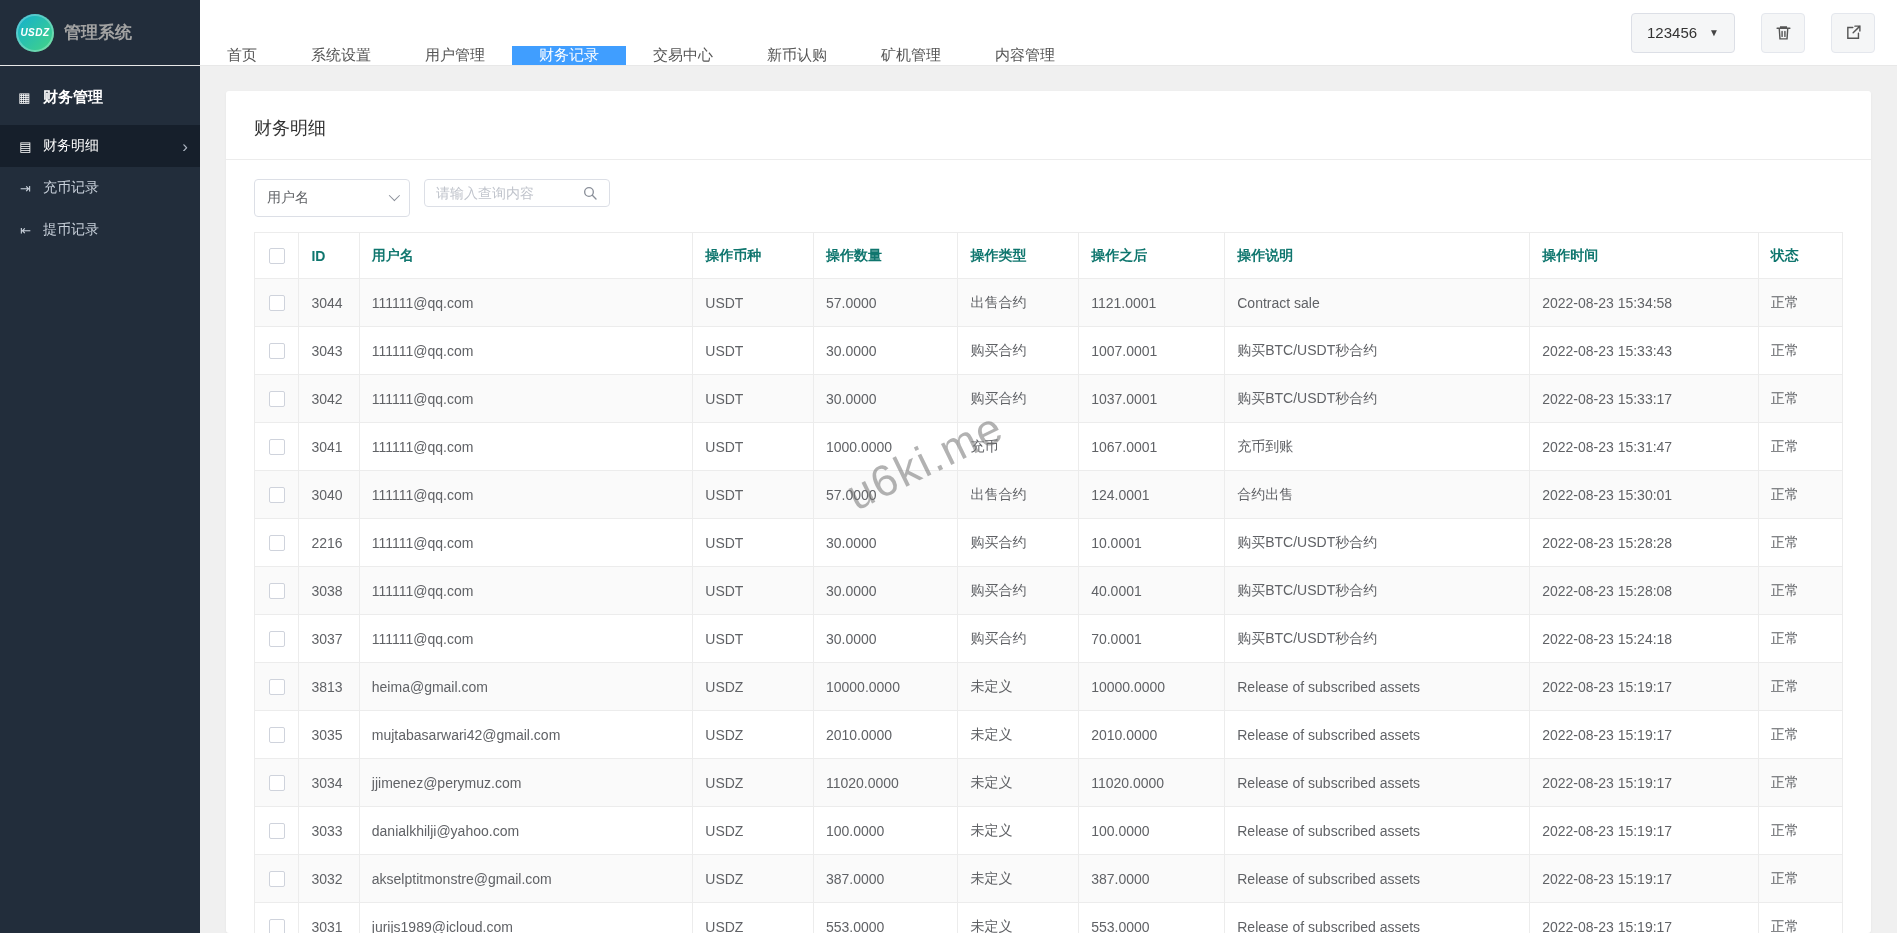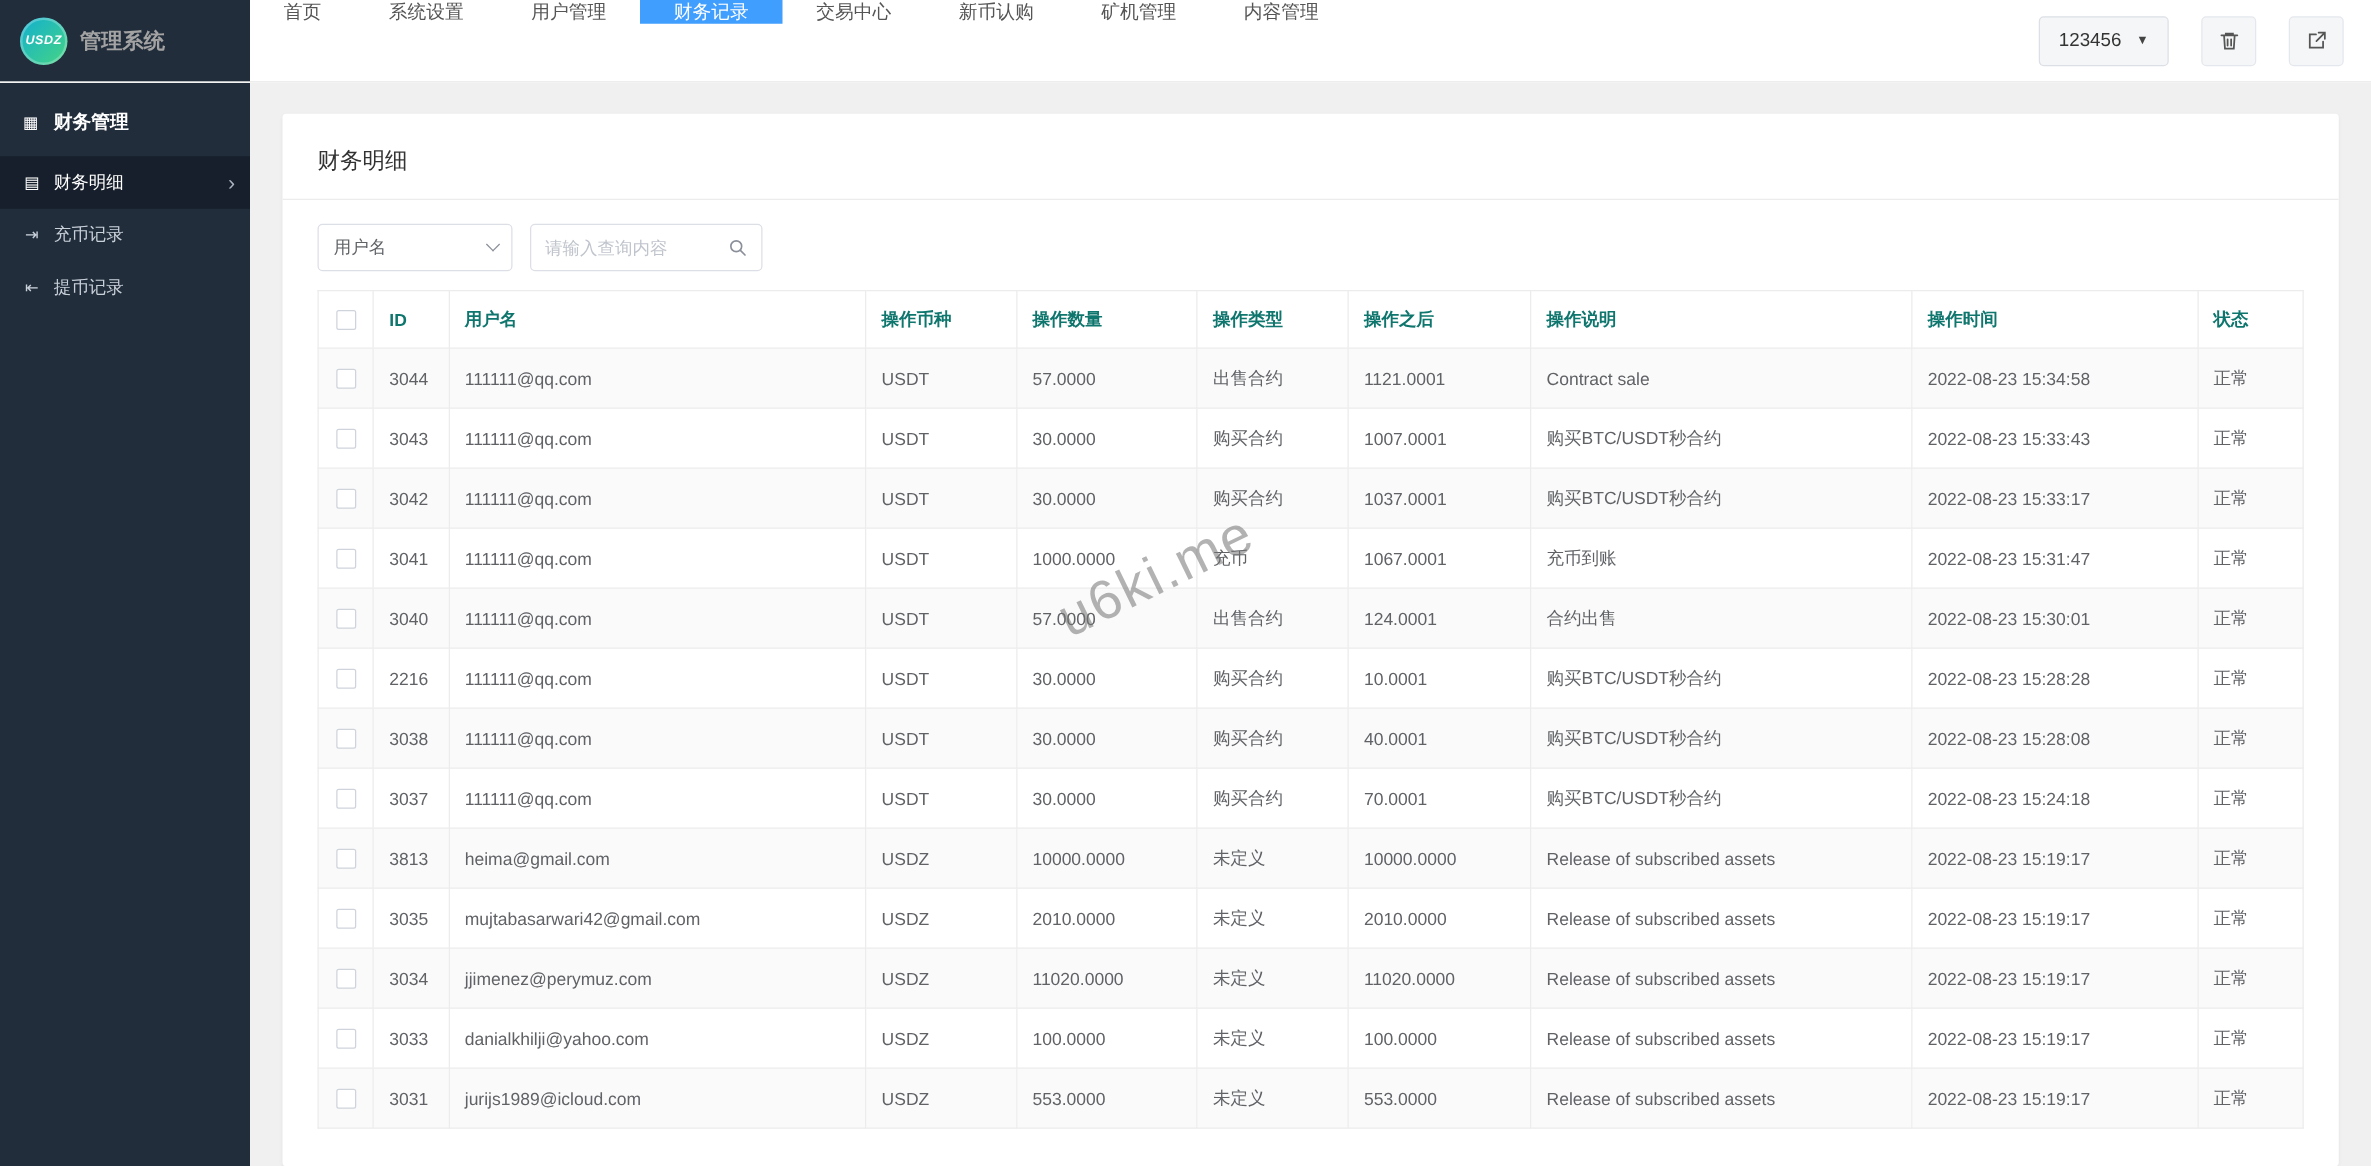--- a/index.html
+++ b/index.html
@@ -9,21 +9,21 @@
   
   .header{position:fixed;top:0;left:0;width:1897px;height:66px;background:#fff;
     display:flex;align-items:stretch;z-index:20;border-bottom:1px solid #e8e8e8}
   .logo-block{flex:0 0 200px;background:#222d3b;display:flex;align-items:center;gap:10px;padding-left:16px}
   .logo-circle{width:38px;height:38px;border-radius:50%;flex:0 0 38px;
     background:linear-gradient(135deg,#17b3c9 10%,#3ecf8e 85%);
     color:#fff;display:flex;align-items:center;justify-content:center;
     font-size:10px;font-weight:bold;font-style:italic;letter-spacing:.5px;
     box-shadow:inset 0 0 0 2px rgba(255,255,255,.25)}
   .brand-name{color:#a3a3a3;font-size:17px;font-weight:bold;white-space:nowrap}
-  .nav-items{display:flex;align-items:flex-start}
+  .nav-items{display:flex;align-items:flex-end}
   .nav-item{padding:0 27px;display:flex;align-items:center;font-size:15px;color:#555;
     cursor:pointer;white-space:nowrap}
   .nav-item.active{background:#409eff;color:#fff}
   .header-right{margin-left:auto;display:flex;align-items:center;gap:26px;padding-right:22px}
   .user-dropdown{display:flex;align-items:center;gap:12px;background:#f5f6f7;border:1px solid #dcdfe6;
     border-radius:4px;height:40px;padding:0 15px;font-size:15px;color:#333;cursor:pointer}
   .caret{font-size:10px;color:#444;line-height:1}
   .icon-btn{width:44px;height:40px;background:#f5f6f7;border:1px solid #e4e7ed;border-radius:4px;
     display:flex;align-items:center;justify-content:center;cursor:pointer}
 
@@ -41,21 +41,21 @@
   .main{margin:66px 0 0 200px;width:1697px;height:867px;padding:25px 26px 0;overflow:hidden}
   .card{background:#fff;border-radius:3px;height:842px;box-shadow:0 1px 3px rgba(0,0,0,.05);
     position:relative;overflow:hidden}
   .card-title{padding:25px 28px 19px;font-size:18px;color:#333;font-weight:500;border-bottom:1px solid #ececec}
   .filter-row{display:flex;gap:14px;padding:19px 28px 15px}
   .select{width:156px;height:38px;border:1px solid #dcdfe6;border-radius:4px;background:#fff;
     display:flex;align-items:center;justify-content:space-between;padding:0 12px;
     font-size:14px;color:#606266;cursor:pointer}
   .sel-caret{width:8px;height:8px;border-right:1.5px solid #8a8f99;border-bottom:1.5px solid #8a8f99;
     transform:rotate(45deg) translateY(-2px);margin-top:-3px}
-  .search-box{width:186px;height:38px;border:1px solid #dcdfe6;border-radius:4px;background:#fff;
+  .search-box{width:186px;height:28px;border:1px solid #dcdfe6;border-radius:4px;background:#fff;
     display:flex;align-items:center;padding:0 11px;gap:8px}
   .search-box input{border:none;outline:none;flex:1;min-width:0;font-size:14px;color:#333;font-family:inherit;background:transparent}
   .search-box input::placeholder{color:#c0c4cc}
 
   .table-wrap{padding:0 28px}
   table{width:100%;border-collapse:collapse;table-layout:fixed}
   th,td{border:1px solid #ececec;padding:0 12px;font-size:14px;text-align:left;
     overflow:hidden;white-space:nowrap;text-overflow:ellipsis}
   th{height:46px;color:#0f766e;font-weight:bold;background:#fff}
   td{height:48px;color:#606266;background:transparent}
@@ -323,20 +323,32 @@
               <td>USDZ</td>
               <td>100.0000</td>
               <td>未定义</td>
               <td>100.0000</td>
               <td>Release of subscribed assets</td>
               <td>2022-08-23 15:19:17</td>
               <td>正常</td>
             </tr>
             <tr>
               <td class="cb-cell"><span class="checkbox"></span></td>
+              <td>3032</td>
+              <td>akselptitmonstre@gmail.com</td>
+              <td>USDZ</td>
+              <td>387.0000</td>
+              <td>未定义</td>
+              <td>387.0000</td>
+              <td>Release of subscribed assets</td>
+              <td>2022-08-23 15:19:17</td>
+              <td>正常</td>
+            </tr>
+            <tr>
+              <td class="cb-cell"><span class="checkbox"></span></td>
               <td>3031</td>
               <td>jurijs1989@icloud.com</td>
               <td>USDZ</td>
               <td>553.0000</td>
               <td>未定义</td>
               <td>553.0000</td>
               <td>Release of subscribed assets</td>
               <td>2022-08-23 15:19:17</td>
               <td>正常</td>
             </tr>

